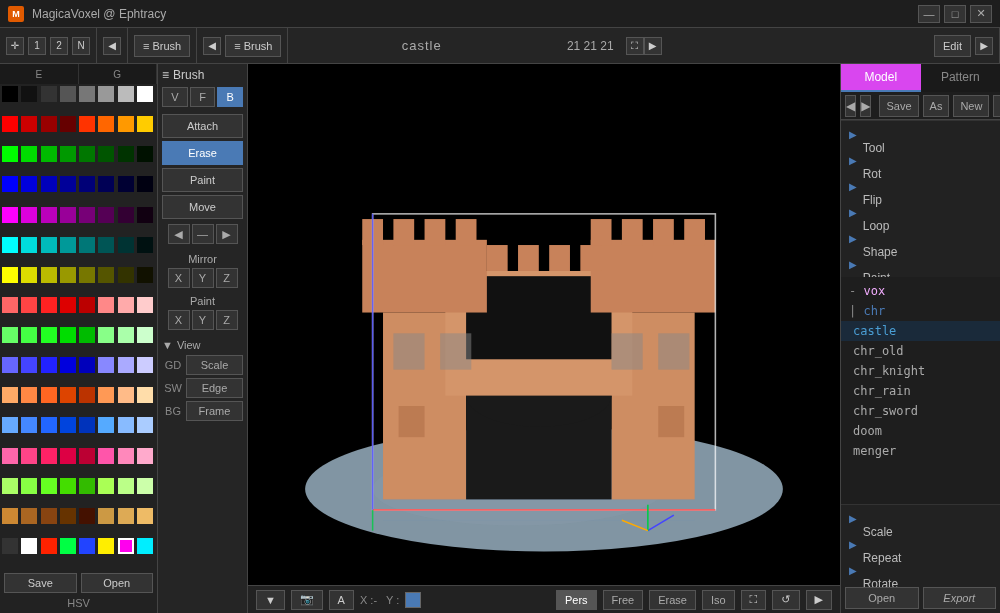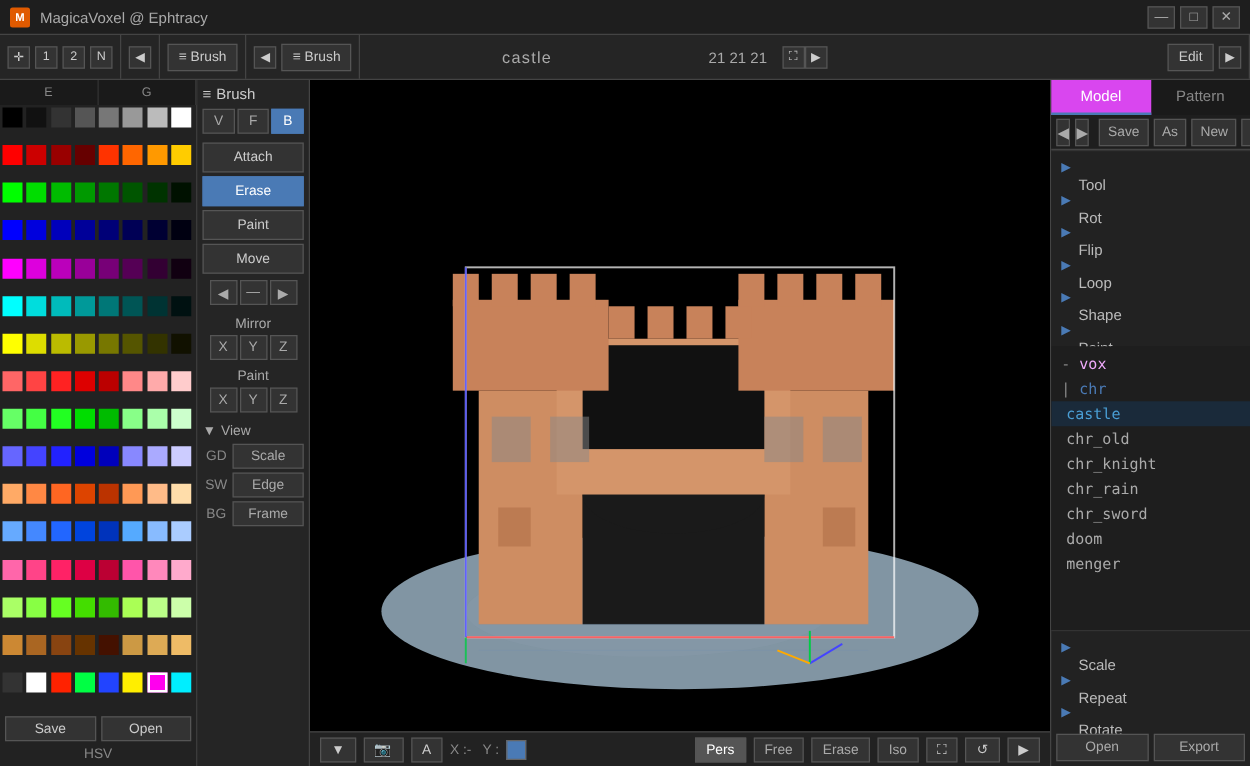--- a/index.html
+++ b/index.html
@@ -498,18 +498,18 @@
         <div class="right-tool-row">
           <span class="right-tool-arrow">▶</span>
           <span class="right-tool-label">Repeat</span>
         </div>
         <div class="right-tool-row">
           <span class="right-tool-arrow">▶</span>
           <span class="right-tool-label">Rotate</span>
         </div>
         <div style="display:flex;gap:4px;padding:4px;">
           <div class="right-toolbar-btn" style="flex:1;justify-content:center;">Open</div>
-          <div class="right-toolbar-btn" style="flex:1;justify-content:center;">Export</div>
+          <div class="right-toolbar-btn" style="flex:1;justify-content:center;font-style:italic;">Export</div>
         </div>
       </div>
     </div>
   </div>
 </div>
 
 </body></html>

